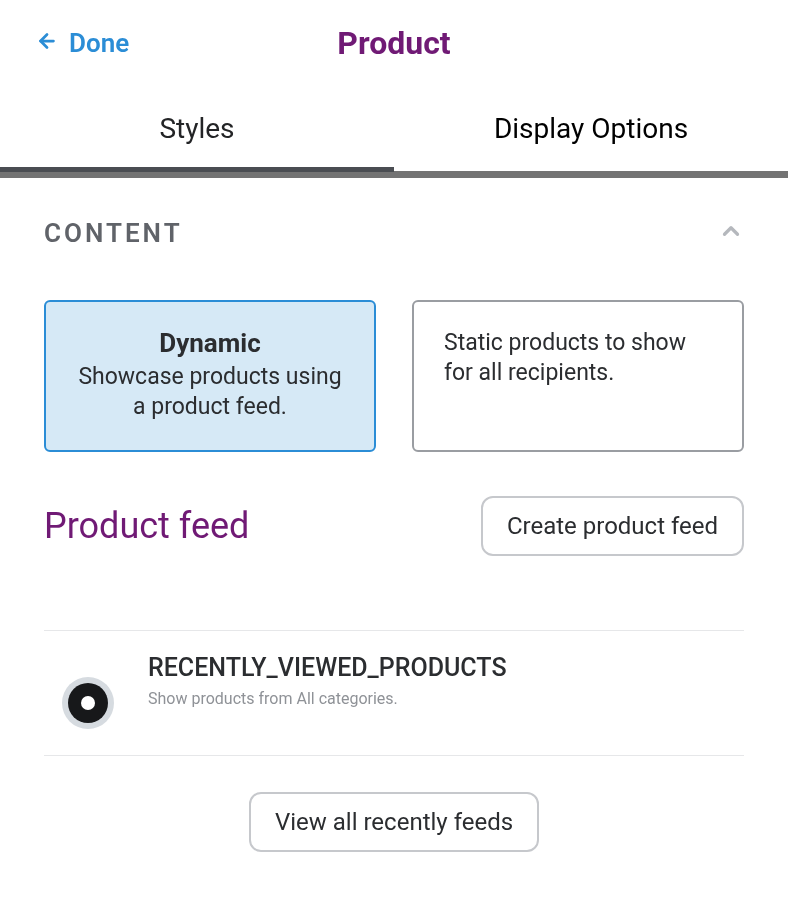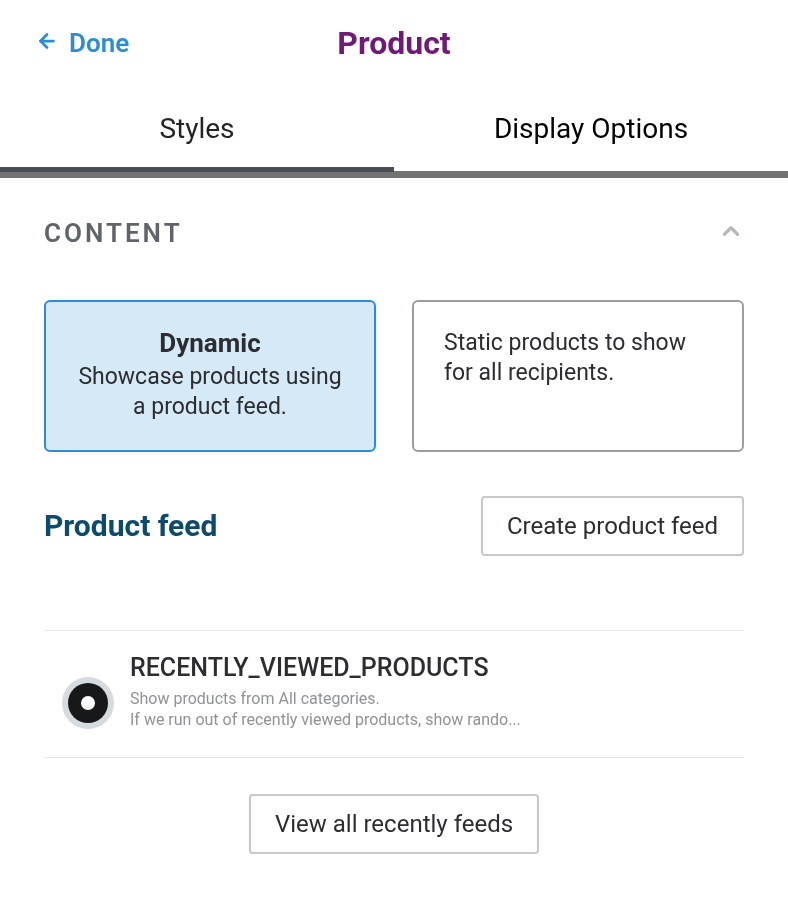--- a/index.html
+++ b/index.html
@@ -118,41 +118,41 @@
       line-height: 1.3;
     }
     .feed-header {
       display: flex;
       justify-content: space-between;
       align-items: center;
       margin-bottom: 32px;
       padding-bottom: 42px;
     }
     .feed-title {
-      font-size: 30px;
-      font-weight: 700;
-      color: #0c4a6e;
+      font-size: 36px;
+      font-weight: 400;
+      color: #701a75;
     }
     .btn-outline {
       border: 2px solid #c6c8cc;
       background: #ffffff;
-      border-radius: 4px;
+      border-radius: 12px;
       padding: 14px 24px;
       font-size: 24px;
       color: #2b2d30;
       cursor: pointer;
       font-family: inherit;
     }
     .feed-item {
       border-top: 1px solid #e6e7e9;
       border-bottom: 1px solid #e6e7e9;
       padding: 22px 0 26px 0;
       display: flex;
       align-items: flex-start;
-      gap: 16px;
+      gap: 34px;
     }
     .radio-wrap {
       padding-top: 24px;
       padding-left: 18px;
     }
     .radio {
       width: 52px;
       height: 52px;
       border-radius: 50%;
       background: #d6dbe0;
@@ -258,21 +258,20 @@
     <div class="radio-wrap">
       <div class="radio">
         <div class="radio-inner">
           <div class="radio-dot"></div>
         </div>
       </div>
     </div>
     <div class="feed-content">
       <div class="feed-name">RECENTLY_VIEWED_PRODUCTS</div>
       <div class="feed-line">Show products from All categories.</div>
-      <div class="feed-line">If we run out of recently viewed products, show rando...</div>
     </div>
   </div>
 
   <div class="center-action">
     <button class="btn-outline">
       <span>View all recently feeds</span>
     </button>
   </div>
 </div>
 

